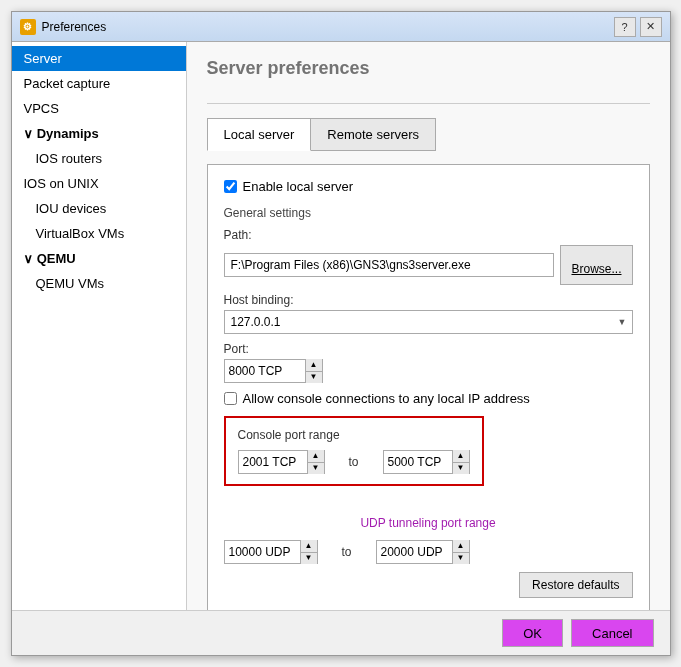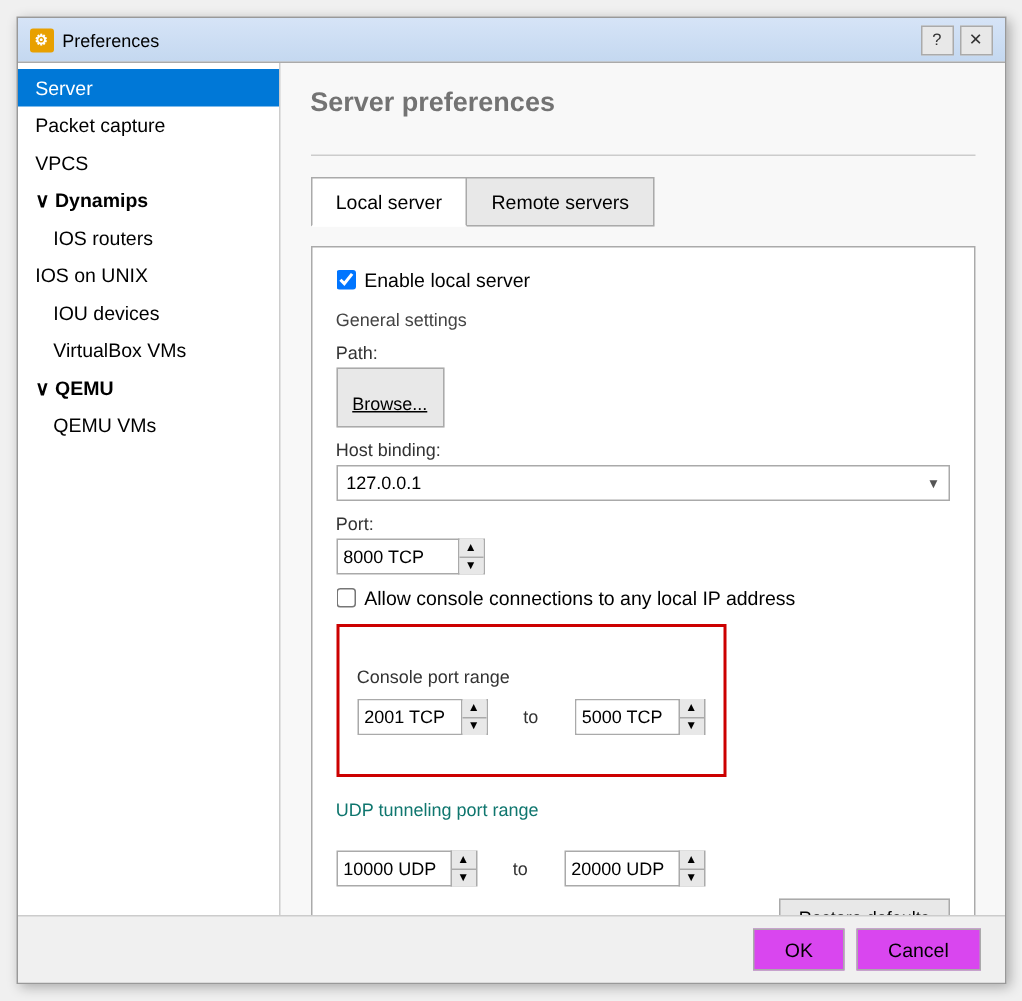--- a/index.html
+++ b/index.html
@@ -232,23 +232,23 @@
       align-items: center;
       justify-content: center;
       padding: 0;
       line-height: 1;
     }
     .spin-btn + .spin-btn {
       border-top: 1px solid #aaa;
     }
     .console-port-box {
       border: 2px solid #cc0000;
-      padding: 26px 12px;
+      padding: 10px 12px;
       margin-top: 10px;
-      margin-bottom: 1px;
+      margin-bottom: 16px;
       display: inline-block;
       background: white;
     }
     .console-port-label {
       font-size: 12px;
       color: #333;
       margin-bottom: 8px;
     }
     .port-range-row {
       display: flex;
@@ -257,22 +257,23 @@
     }
     .to-label {
       font-size: 12px;
       color: #333;
     }
     .udp-section {
       margin-top: 14px;
     }
     .udp-label {
       font-size: 12px;
-      color: #0f766e;
-      margin-bottom: 20px;
+      color: #a21caf;
+      margin-bottom: 10px;
+      text-align: center;
     }
     .bottom-bar {
       display: flex;
       justify-content: flex-end;
       align-items: center;
       padding: 8px 16px;
       border-top: 1px solid #ccc;
       background: #f0f0f0;
       flex-shrink: 0;
       gap: 8px;
@@ -366,20 +367,21 @@
             <input type="checkbox" checked="" style="">
             <label>Enable local server</label>
           </div>
 
           
           <div class="section-label">General settings</div>
 
           
           <div class="field-label">Path:</div>
           <div class="path-row">
+            <input class="path-input" type="text" value="F:\Program Files (x86)\GNS3\gns3server.exe" style="">
             <button class="browse-btn">Browse...</button>
           </div>
 
           
           <div class="field-label">Host binding:</div>
           <div class="dropdown-wrapper">
             <select class="dropdown" style="width:100%;">
               <option>127.0.0.1</option>
               <option>0.0.0.0</option>
             </select>

